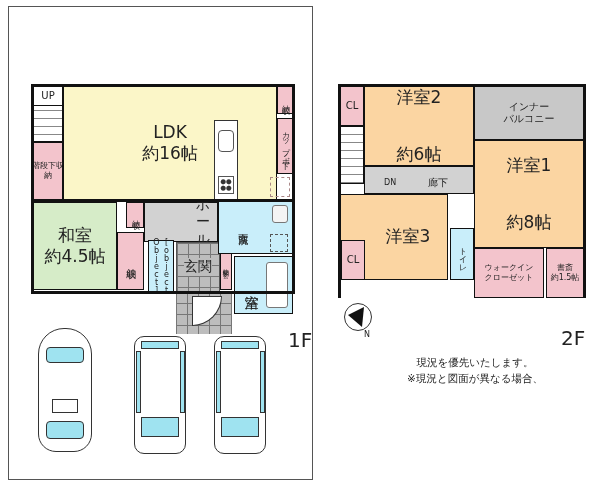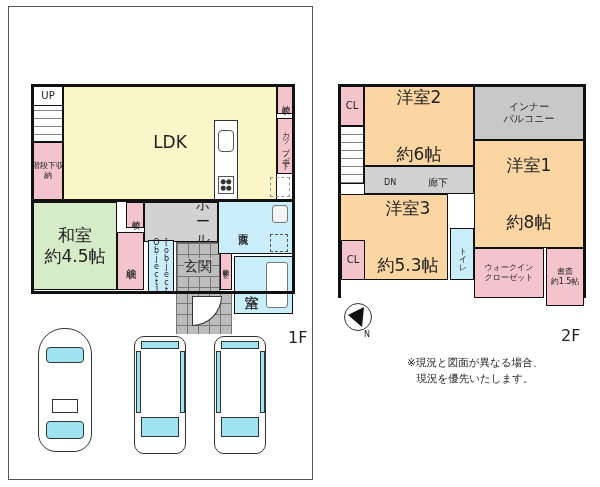--- a/index.html
+++ b/index.html
@@ -21,38 +21,39 @@
           background-size:11px 11px; }
   .white { background:#fff; }
   .big { font-size:17px; }
   .mid { font-size:14px; }
   .sm { font-size:10px; }
   .xs { font-size:8px; }
   .vert { writing-mode:vertical-rl; text-orientation:upright; letter-spacing:-1px; }
   .stairs { background-image:repeating-linear-gradient(#fff 0 7px, #888 7px 8px); background-color:#fff; }
   .car { border:1.5px solid #333; border-radius:22px 22px 14px 14px; background:#fff; }
   .glass { background:#9fe3f0; border:1px solid #333; }
-  .floor-label { font-size:16px; color:#222; }
+  .floor-label { font-size:20px; color:#222; }
   .note { font-size:10.5px; text-align:center; line-height:1.5; }
 </style>
 </head>
 <body>
 
 <div class="abs site" style="left:8px;top:6px;width:305px;height:474px;"></div>
 
 <div class="abs stairs" style="left:33px;top:86px;width:30px;height:56px;border:1.5px solid #111;"></div>
 <div class="abs white room sm" style="left:33px;top:86px;width:30px;height:20px;border:1.5px solid #111;text-align:right;">
     <span>UP</span>
   </div>
 <div class="abs room storage" style="left:33px;top:142px;width:30px;height:58px;">
   <span class="xs" style="width:34px;">階段下収納</span>
 </div>
 
 <div class="abs room ldk" style="left:63px;top:86px;width:214px;height:114px;">
   <span class="big">LDK</span>
+  <span class="big">約16帖</span>
 </div>
 
 <div class="abs" style="left:214px;top:120px;width:24px;height:80px;background:#fff;border:1.5px solid #333;"></div>
 <div class="abs" style="left:218px;top:130px;width:16px;height:22px;border:1.5px solid #555;border-radius:4px;"></div>
 <div class="abs" style="left:218px;top:176px;width:16px;height:18px;border:1px solid #555;background:radial-gradient(circle at 30% 30%, #333 2px, transparent 3px), radial-gradient(circle at 70% 70%, #333 2px, transparent 3px), radial-gradient(circle at 70% 30%, #333 2px, transparent 3px), radial-gradient(circle at 30% 70%, #333 2px, transparent 3px);"></div>
 
 <div class="abs room storage" style="left:277px;top:86px;width:16px;height:28px;">
   <span class="xs vert">収納</span>
 </div>
 <div class="abs room storage" style="left:277px;top:118px;width:16px;height:56px;">
@@ -144,47 +145,46 @@
 <span class="abs xs" style="left:384px;top:178px;">DN</span>
 <span class="abs sm" style="left:428px;top:176px;">廊下</span>
 
 <div class="abs room yo" style="left:474px;top:140px;width:110px;height:108px;">
   <span class="big">洋室1</span>
   <span class="big">約8帖</span>
 </div>
 
 <div class="abs room yo" style="left:340px;top:194px;width:108px;height:86px;">
   <span class="big" style="margin-left:28px;">洋室3</span>
-  <span class="big" style="margin-left:28px;">約5.3帖</span>
 </div>
 <div class="abs room storage" style="left:341px;top:240px;width:24px;height:40px;">
   <span class="sm">CL</span>
 </div>
 
 <div class="abs room wet" style="left:450px;top:228px;width:24px;height:52px;">
   <span class="xs vert">トイレ</span>
 </div>
 
 <div class="abs room storage" style="left:474px;top:248px;width:70px;height:50px;">
   <span class="xs">ウォークイン</span>
   <span class="xs">クローゼット</span>
 </div>
 
-<div class="abs room storage" style="left:546px;top:248px;width:38px;height:58px;">
+<div class="abs room storage" style="left:546px;top:248px;width:38px;height:50px;">
   <span class="xs">書斎</span>
   <span class="xs">約1.5帖</span>
 </div>
 
 <div class="abs wall" style="left:338px;top:84px;width:248px;height:214px;background:transparent;border-bottom:none;border-right-width:3px;"></div>
 
 <div class="abs" style="left:344px;top:303px;width:28px;height:28px;border:1.5px solid #333;border-radius:50%;">
   <svg width="28" height="28" viewBox="0 0 28 28" style="position:absolute;left:-1px;top:-1px;">
     <polygon points="4,12 20,4 18,24" fill="#111"></polygon>
   </svg>
 </div>
 <span class="abs xs" style="left:364px;top:330px;">N</span>
 
 <div class="abs floor-label" style="left:561px;top:326px;">2F</div>
 
 <div class="abs note" style="left:370px;top:355px;width:210px;">
+  <div>現況を優先いたします。</div>
   <div>※現況と図面が異なる場合、</div>
-  <div>現況を優先いたします。</div>
 </div>
 
 </body></html>

